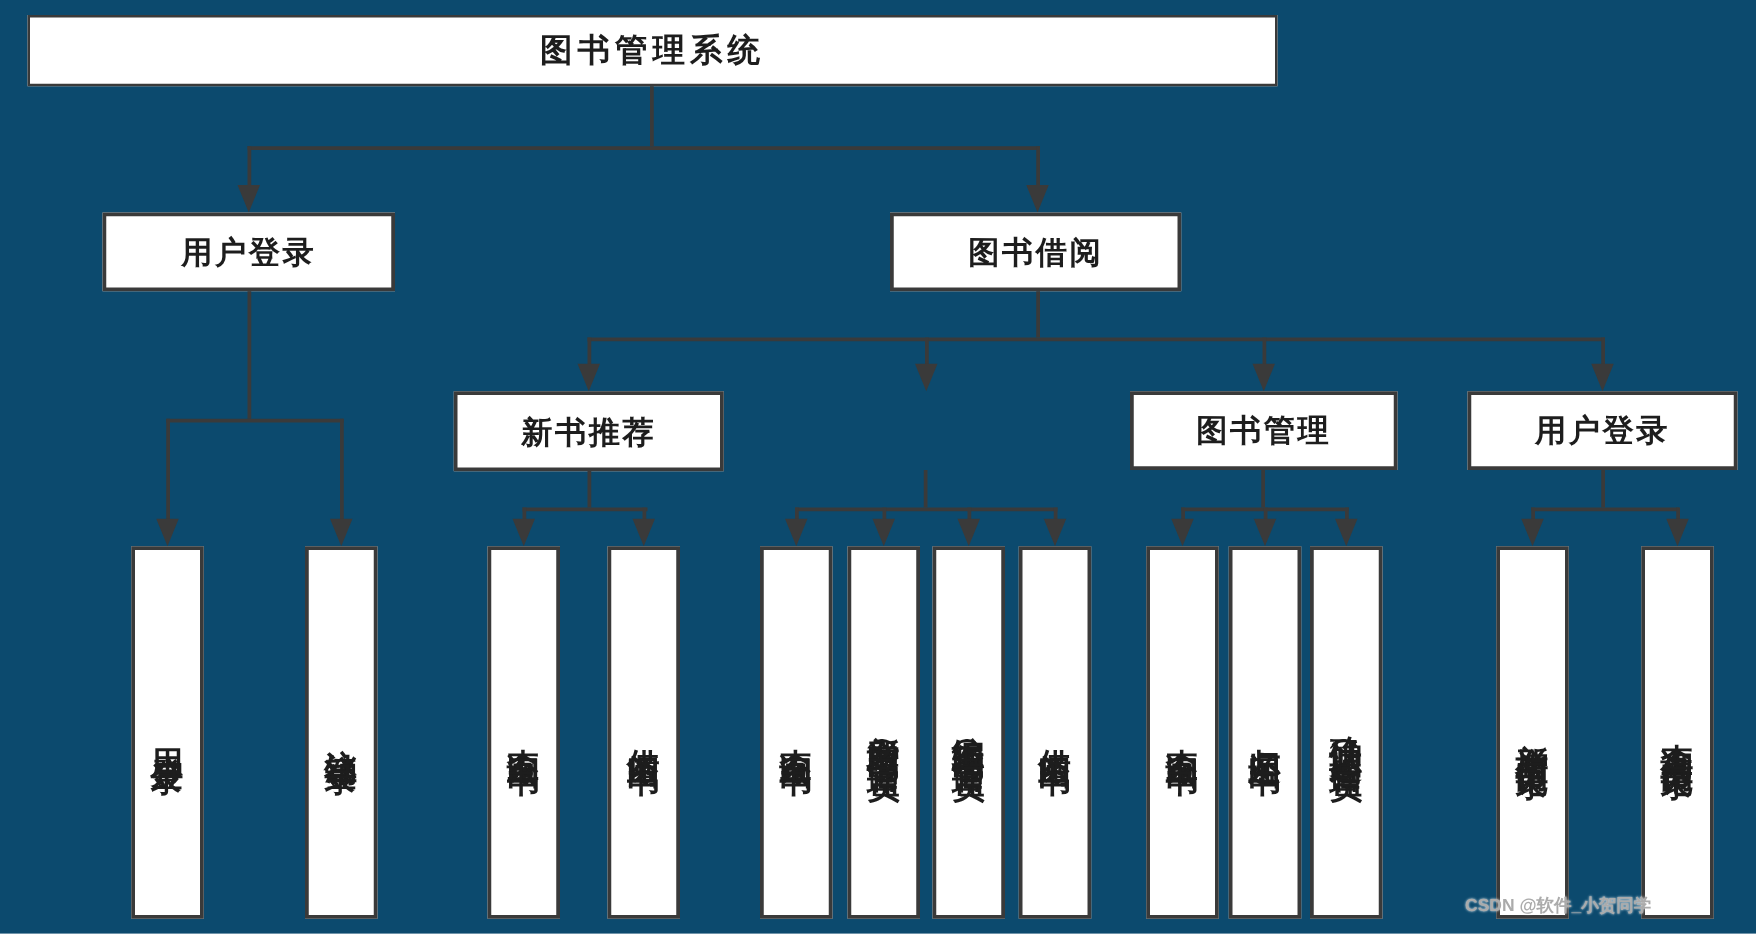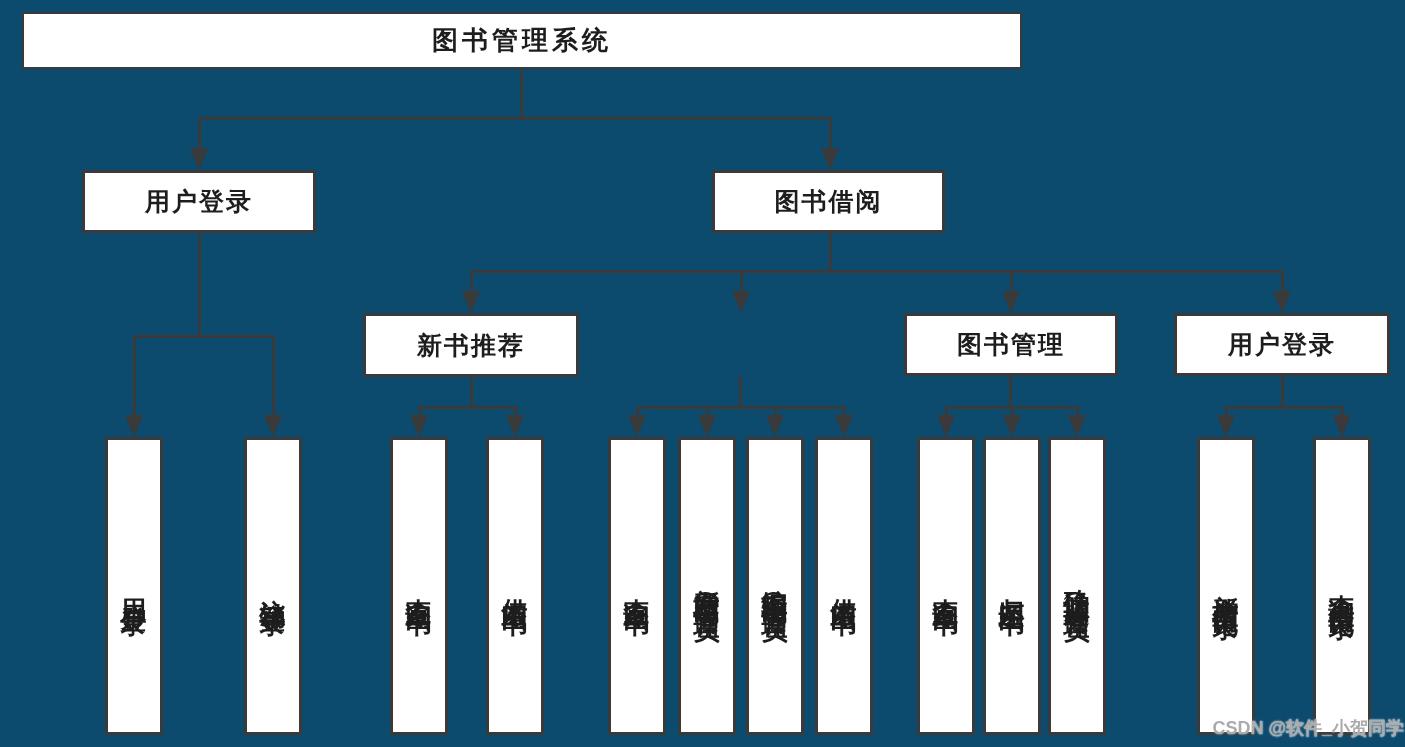--- a/index.html
+++ b/index.html
@@ -27,22 +27,22 @@
 
   
   .ln{position:absolute;background:var(--line);}
 
   
   .ar{position:absolute;width:0;height:0;
       border-left:9px solid transparent;border-right:9px solid transparent;
       border-top:22px solid var(--line);}
 
   
-  #wm{position:absolute;left:1172px;top:716px;width:232px;text-align:right;
-      font-size:18px;color:var(--wm);white-space:nowrap;
+  #wm{position:absolute;left:1172px;top:716px;width:232px;
+      font-size:14px;color:var(--wm);white-space:nowrap;
       text-shadow:0 0 2px #ffffff;}
 </style>
 </head>
 <body>
 
 <div id="cv">
 
   <div class="bx root" style="left:22px;top:12px;width:1000px;height:57px">
     <span>图书管理系统</span>
   </div>

